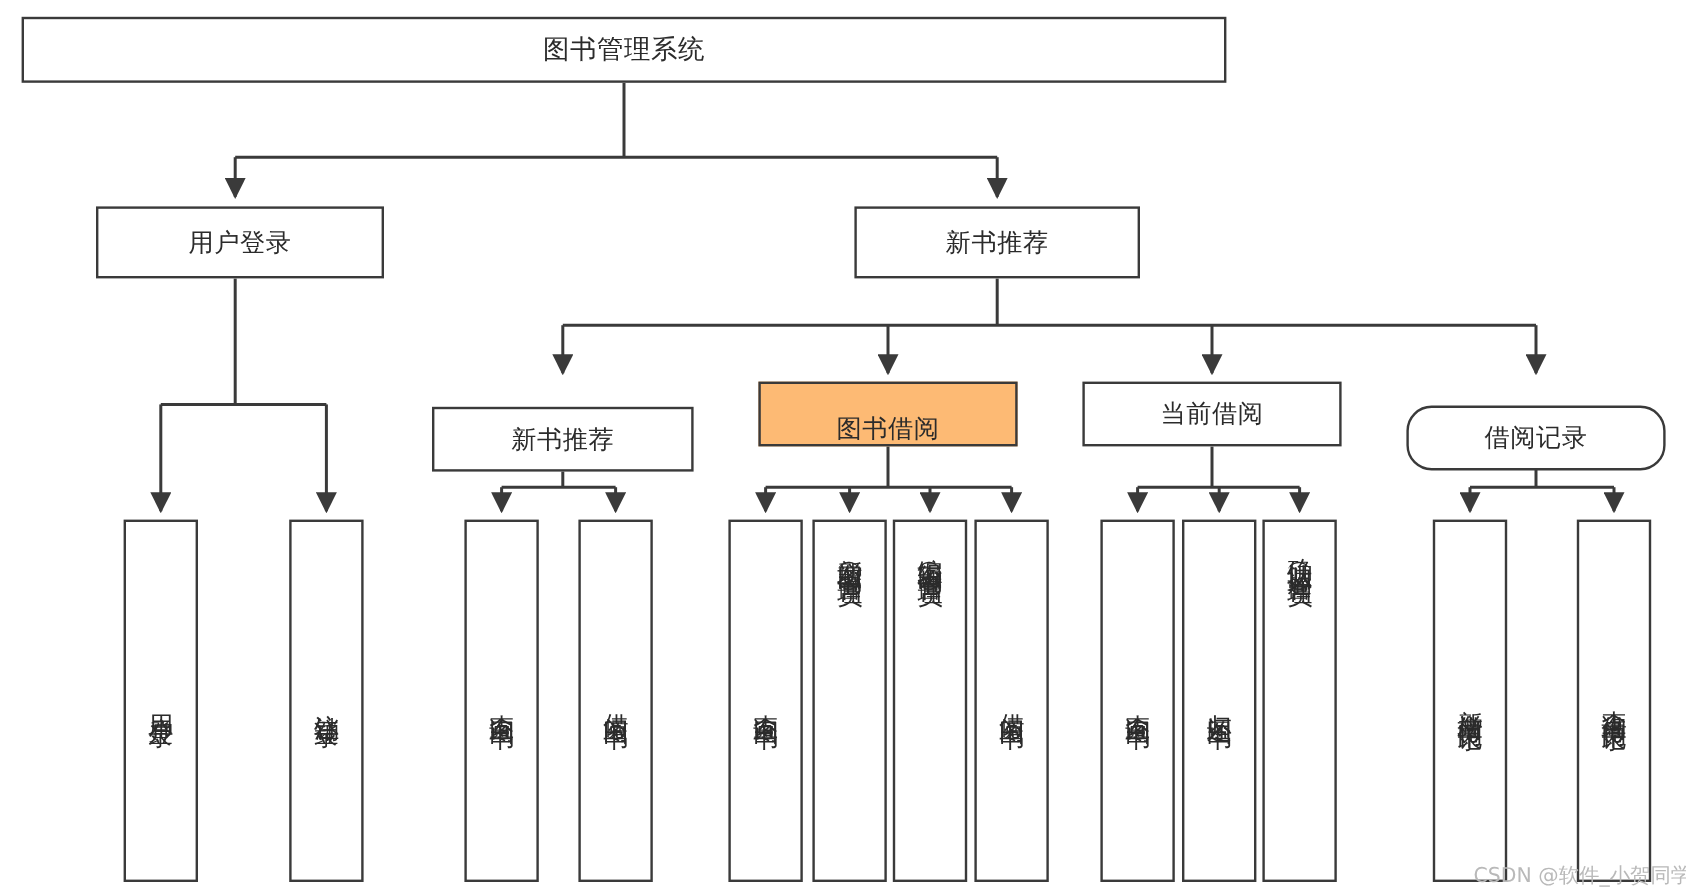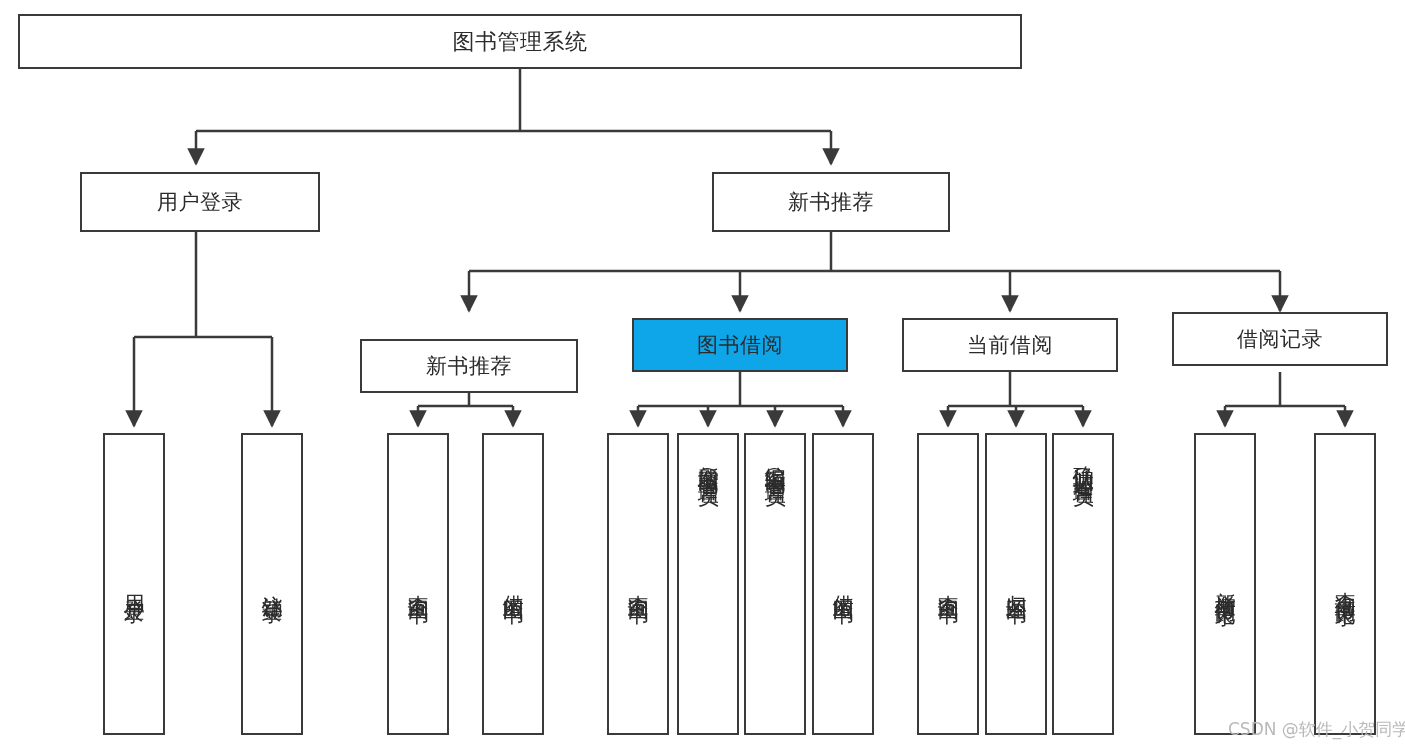--- a/index.html
+++ b/index.html
@@ -139,27 +139,27 @@
   <div class="node horiz" style="left: 80px; top: 172px; width: 240px; height: 60px; border-color: rgb(58, 58, 58); color: rgb(43, 43, 43); background: rgb(255, 255, 255);">
     <span class="label">用户登录</span>
   </div>
   <div class="node horiz" style="left: 712px; top: 172px; width: 238px; height: 60px; border-color: rgb(58, 58, 58); color: rgb(43, 43, 43); background: rgb(255, 255, 255);">
     <span class="label">新书推荐</span>
   </div>
 
   <div class="node horiz" style="left: 360px; top: 318px; width: 218px; height: 54px; border-color: rgb(58, 58, 58); color: rgb(43, 43, 43); background: rgb(255, 255, 255); margin-top: 21px;">
     <span class="label">新书推荐</span>
   </div>
-  <div class="node horiz" style="left: 632px; top: 318px; width: 216px; height: 54px; border-color: rgb(58, 58, 58); color: rgb(43, 43, 43); background: #0ea5e9;">
+  <div class="node horiz" style="left: 632px; top: 318px; width: 216px; height: 54px; border-color: rgb(58, 58, 58); color: rgb(43, 43, 43); background: #fdba74; align-items: flex-end;">
     <span class="label">图书借阅</span>
   </div>
   <div class="node horiz" style="left: 902px; top: 318px; width: 216px; height: 54px; border-color: rgb(58, 58, 58); color: rgb(43, 43, 43); background: rgb(255, 255, 255);">
     <span class="label">当前借阅</span>
   </div>
-  <div class="node horiz" style="left: 1172px; top: 312px; width: 216px; height: 54px; border-color: rgb(58, 58, 58); color: rgb(43, 43, 43); background: rgb(255, 255, 255);">
+  <div class="node horiz" style="left: 1172px; top: 338px; width: 216px; height: 54px; border-color: rgb(58, 58, 58); color: rgb(43, 43, 43); background: rgb(255, 255, 255); border-radius: 21px;">
     <span class="label">借阅记录</span>
   </div>
 
   <div class="node vert mid" style="left: 103px; top: 433px; width: 62px; height: 302px; border-color: rgb(58, 58, 58); color: rgb(43, 43, 43); background: rgb(255, 255, 255);">
     <span class="label">用户登录</span>
   </div>
   <div class="node vert mid" style="left: 241px; top: 433px; width: 62px; height: 302px; border-color: rgb(58, 58, 58); color: rgb(43, 43, 43); background: rgb(255, 255, 255);">
     <span class="label">注销登录</span>
   </div>
   <div class="node vert mid" style="left: 387px; top: 433px; width: 62px; height: 302px; border-color: rgb(58, 58, 58); color: rgb(43, 43, 43); background: rgb(255, 255, 255);">

